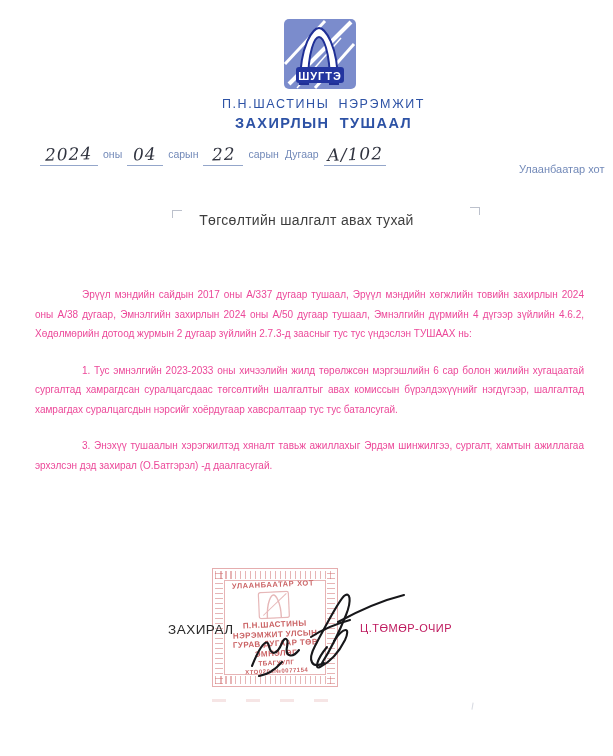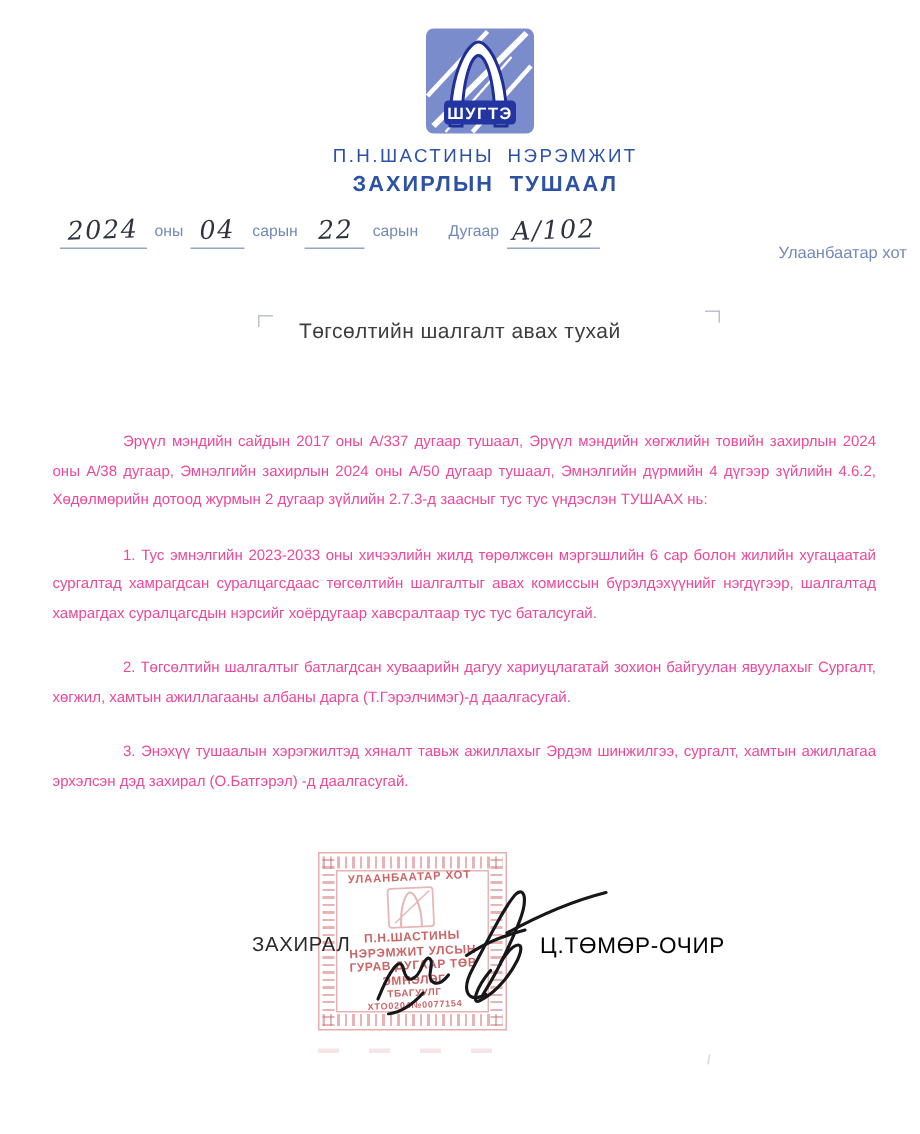--- a/index.html
+++ b/index.html
@@ -9,21 +9,21 @@
   }
   
   .logo{position:absolute;left:283px;top:18px;width:74px;height:72px;}
   
   .letterhead{position:absolute;left:0;right:0;top:97px;text-align:center;color:#2d52a5;margin-left:34px;}
   .letterhead .h1{font-size:12.5px;letter-spacing:1.6px;word-spacing:4px;margin-bottom:4px;}
   .letterhead .h2{font-size:14.5px;font-weight:bold;letter-spacing:1.4px;word-spacing:5px;margin-bottom:2px;}
   .letterhead .h3{font-size:14.5px;font-weight:bold;letter-spacing:1.4px;word-spacing:5px;}
   
   .meta-left{position:absolute;left:40px;top:146px;display:flex;align-items:flex-end;}
-  .meta-num{position:absolute;left:294px;top:146px;display:flex;align-items:flex-end;}
+  .meta-num{position:absolute;left:280px;top:146px;display:flex;align-items:flex-end;}
   .uline{border-bottom:1px solid #94a6ca;text-align:center;padding:0 3px 1px;}
   .hw{font-family:"DejaVu Serif",serif;font-style:italic;font-size:17px;line-height:1;
       color:#30333f;display:inline-block;transform:rotate(-2deg);letter-spacing:1px;}
   .w-year{min-width:52px;} .w-month{min-width:30px;} .w-day{min-width:34px;} .w-num{min-width:52px;}
   .dlabel{font-size:10.5px;color:#7289b8;margin:0 5px 6px;}
   .city{position:absolute;left:519px;top:163px;font-size:11px;color:#7289b8;}
   
   .crop-mark{position:absolute;width:9px;height:7px;opacity:.75;}
   .cm-left{left:172px;top:210px;border-left:1px solid #a6adbb;border-top:1px solid #a6adbb;}
   .cm-right{left:470px;top:207px;border-right:1px solid #a6adbb;border-top:1px solid #a6adbb;}
@@ -50,21 +50,21 @@
   .stamp-emblem{margin:2px auto 1px;width:40px;height:28px;display:block;opacity:.75;}
   .stamp-line{font-size:8px;letter-spacing:.4px;line-height:9.5px;}
   .stamp-line.small{font-size:6.5px;line-height:9px;}
   .stamp-serial{font-size:6px;letter-spacing:.5px;line-height:8px;}
   .stamp-ghost{position:absolute;left:212px;top:699px;width:124px;height:3px;opacity:.5;
     background:repeating-linear-gradient(90deg,rgba(210,125,125,.4) 0 14px,transparent 14px 34px);}
   .page-mark{position:absolute;left:472px;top:703px;width:4px;height:7px;
     border-left:1px solid #ccd0d8;transform:rotate(10deg);opacity:.8;}
   
   .sig-role{position:absolute;left:168px;top:622px;font-size:13.5px;letter-spacing:.5px;color:#2a2a2a;}
-  .sig-name{position:absolute;left:360px;top:622px;font-size:15px;letter-spacing:.5px;color:#000000;}
+  .sig-name{position:absolute;left:360px;top:622px;font-size:11px;letter-spacing:.5px;color:#be185d;}
   .sig-ink{position:absolute;left:238px;top:582px;width:170px;height:95px;z-index:3;}
 </style>
 </head>
 <body>
 
 <div class="page">
 
   <div class="logo">
     <svg width="74" height="72" viewBox="0 0 74 72" xmlns="http://www.w3.org/2000/svg">
       <rect x="1" y="1" width="72" height="70" rx="5" fill="#7b8ccc"></rect>
@@ -99,21 +99,20 @@
 
   <div class="city">Улаанбаатар хот</div>
 
   <div class="crop-mark cm-left"></div>
   <div class="crop-mark cm-right"></div>
   <div class="doc-title">Төгсөлтийн шалгалт авах тухай</div>
 
   <div class="body-text">
     <p>Эрүүл мэндийн сайдын 2017 оны А/337 дугаар тушаал, Эрүүл мэндийн хөгжлийн товийн захирлын 2024 оны А/38 дугаар, Эмнэлгийн захирлын 2024 оны А/50 дугаар тушаал, Эмнэлгийн дүрмийн 4 дүгээр зүйлийн 4.6.2, Хөдөлмөрийн дотоод журмын 2 дугаар зүйлийн 2.7.3-д заасныг тус тус үндэслэн ТУШААХ нь:</p>
     <p>1. Тус эмнэлгийн 2023-2033 оны хичээлийн жилд төрөлжсөн мэргэшлийн 6 сар болон жилийн хугацаатай сургалтад хамрагдсан суралцагсдаас төгсөлтийн шалгалтыг авах комиссын бүрэлдэхүүнийг нэгдүгээр, шалгалтад хамрагдах суралцагсдын нэрсийг хоёрдугаар хавсралтаар тус тус баталсугай.</p>
-    <p>2. Төгсөлтийн шалгалтыг батлагдсан хуваарийн дагуу хариуцлагатай зохион байгуулан явуулахыг Сургалт, хөгжил, хамтын ажиллагааны албаны дарга (Т.Гэрэлчимэг)-д даалгасугай.</p>
     <p>3. Энэхүү тушаалын хэрэгжилтэд хяналт тавьж ажиллахыг Эрдэм шинжилгээ, сургалт, хамтын ажиллагаа эрхэлсэн дэд захирал (О.Батгэрэл) -д даалгасугай.</p>
   </div>
 
   <div class="stamp">
     <div class="stamp-frame">
       <div class="edge top"></div>
         <div class="edge bottom"></div>
       <div class="edge left"></div>
         <div class="edge right"></div>
       <div class="stamp-inner"></div>

